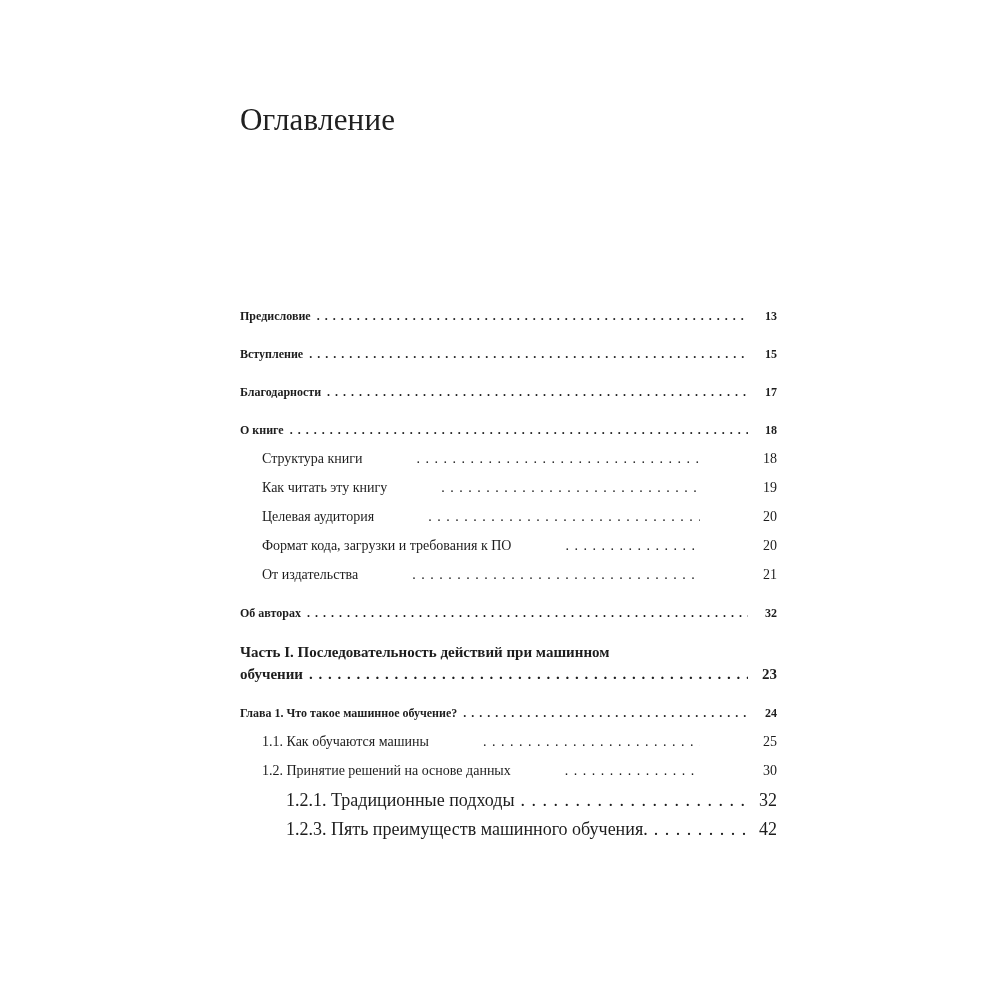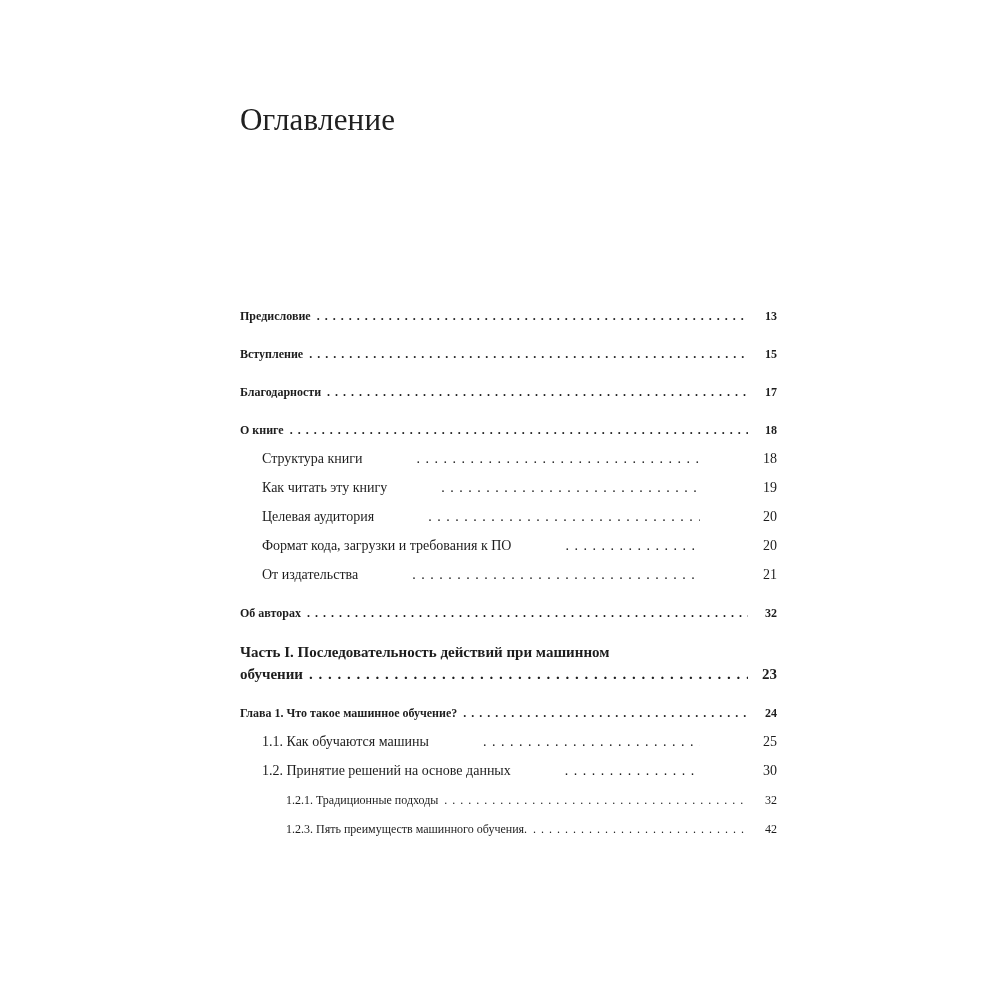--- a/index.html
+++ b/index.html
@@ -48,21 +48,21 @@
   }
   .toc-row.bold {
     font-weight: 700;
   }
   .toc-row.l1 {
     padding-left: 22px;
     gap: 48px;
   }
   .toc-row.l2 {
     padding-left: 46px;
-    font-size: 12px;
+    font-size: 18px;
   }
   .toc-part {
     display: block;
     margin-top: 18px;
     font-size: 15px;
     font-weight: 700;
     line-height: 22px;
   }
   .toc-part .toc-line {
     display: flex;

